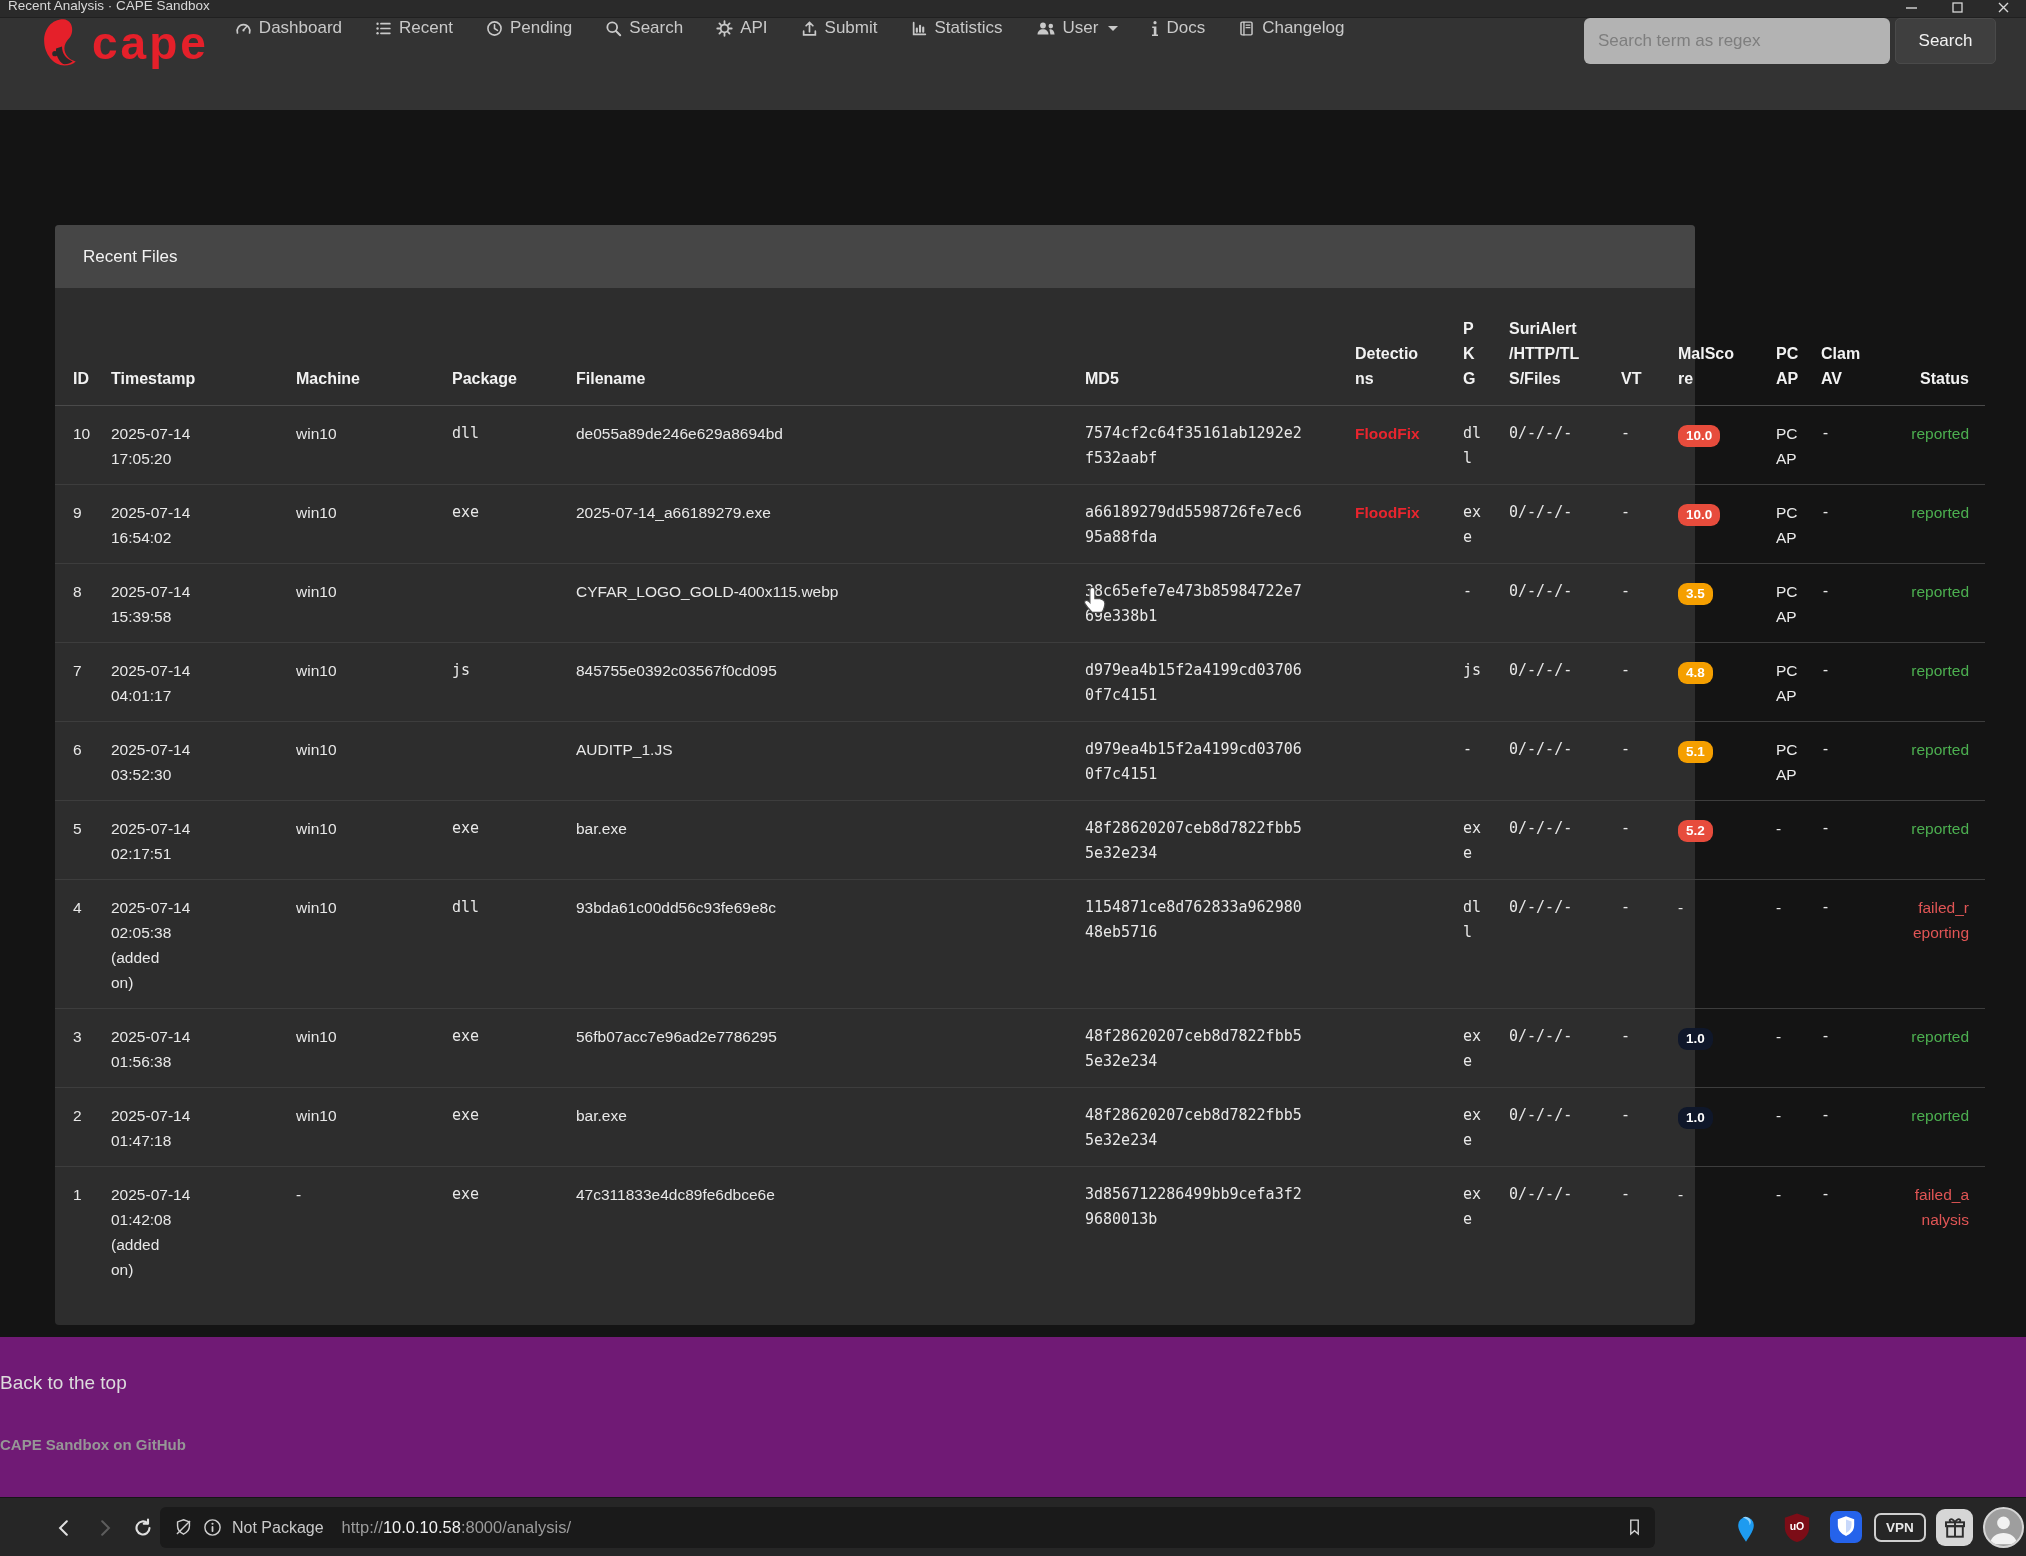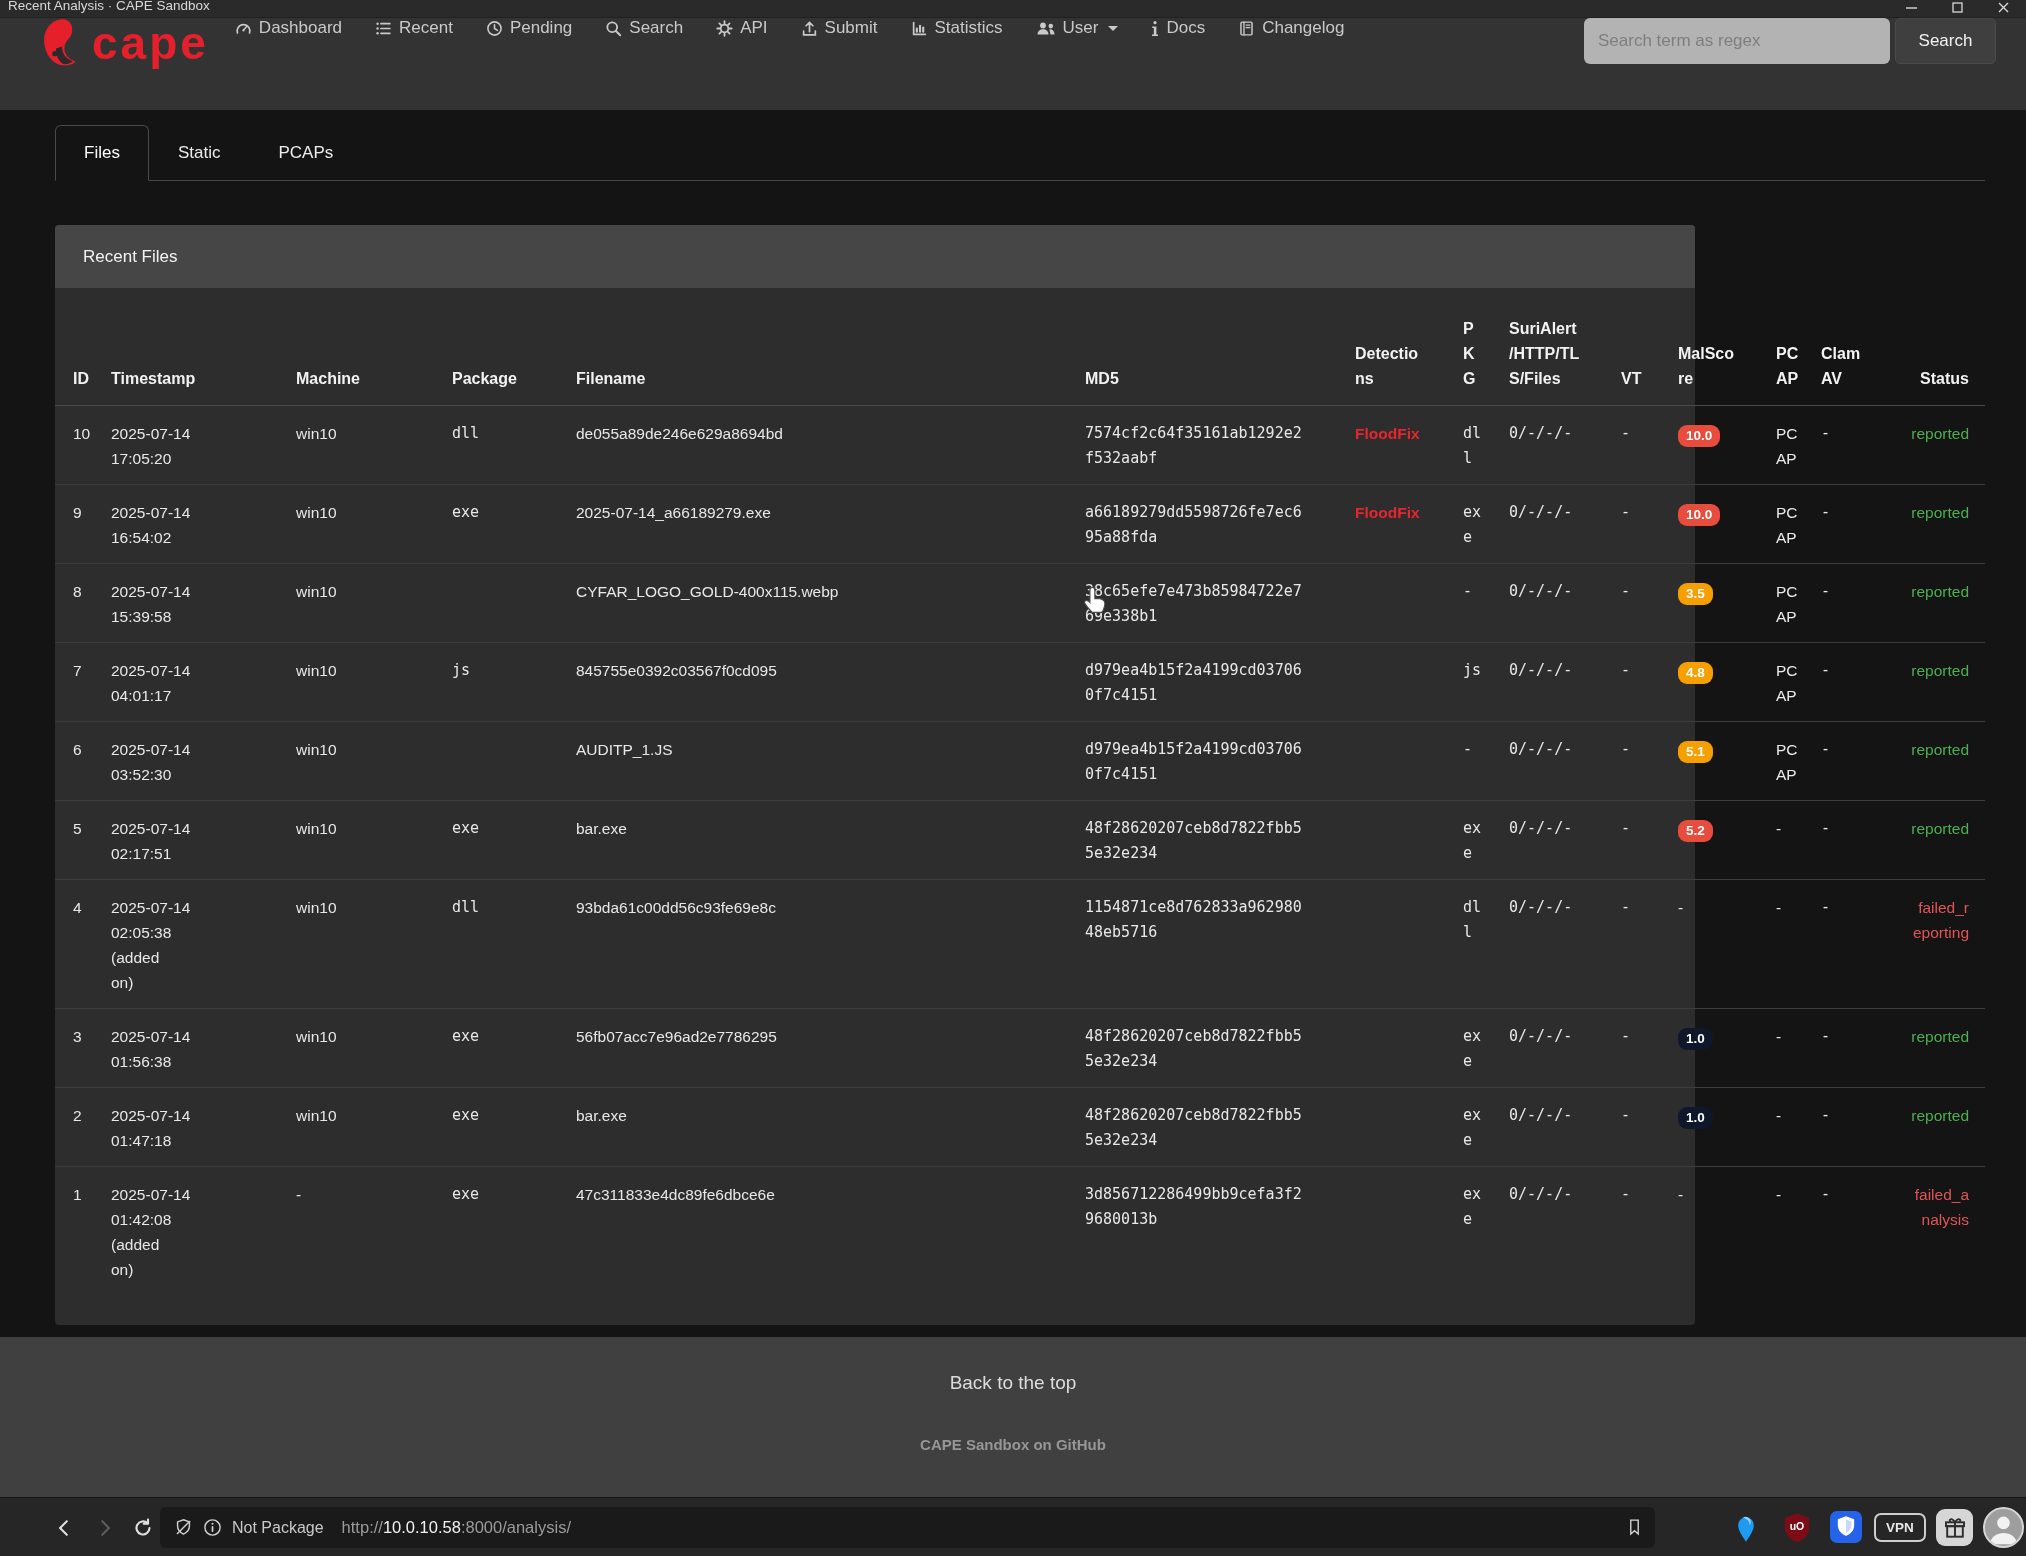--- a/index.html
+++ b/index.html
@@ -57,21 +57,21 @@
   .det{color:#e8252e;font-weight:bold;}
   .badge{display:inline-block;color:#fff;font-weight:bold;font-size:13.5px;line-height:20px;
     padding:1px 8px;border-radius:9px;position:relative;top:1px;}
   .badge-red{background:#e74c3c;}
   .badge-orange{background:#f59f00;}
   .badge-green{background:#0f172a;}
   .status.st-green{color:#4caf50;}
   .status.st-red{color:#e05555;}
   .pcap-link{color:#eaeaea;cursor:pointer;}
 
-  .footer-band{position:absolute;top:1227px;left:0;right:0;height:160px;background:#404040;text-align:center;}
+  .footer-band{position:absolute;top:1227px;left:0;right:0;height:160px;background:#701a75;text-align:left;}
   .back-top{padding-top:35px;font-size:19px;color:#dcdcdc;cursor:pointer;}
   .github{margin-top:42px;font-size:15px;font-weight:bold;color:#969696;cursor:pointer;}
 
   
   .browserbar{position:absolute;top:1497px;left:0;right:0;height:59px;background:#262626;border-top:1px solid #161616;box-sizing:border-box;}
   .bbtn{position:absolute;top:16px;width:28px;height:28px;display:flex;align-items:center;justify-content:center;cursor:pointer;}
   .urlpill{position:absolute;left:160px;top:9px;width:1495px;height:41px;background:#1a1a1a;border-radius:6px;
     display:flex;align-items:center;padding:0 14px;box-sizing:border-box;gap:10px;}
   .url-sec{font-size:16px;color:#c9c9c9;margin-right:8px;}
   .url-text{font-size:16.5px;color:#9b9b9b;}
@@ -217,25 +217,20 @@
           </svg>
         </span>
         <span>Changelog</span>
       </div>
     </div>
   <input class="nav-search" placeholder="Search term as regex" style="">
   <button class="nav-search-btn">Search</button>
 </nav>
 
 <div class="page">
-  <div class="tabs" id="tabs">
-      <div class="tab active">Files</div>
-      <div class="tab">Static</div>
-      <div class="tab">PCAPs</div>
-    </div>
 
   <div class="card">
     <div class="card-header">Recent Files</div>
     <table>
       <colgroup>
         <col style="width:46px">
           <col style="width:185px">
           <col style="width:156px">
           <col style="width:124px">
         <col style="width:509px">

